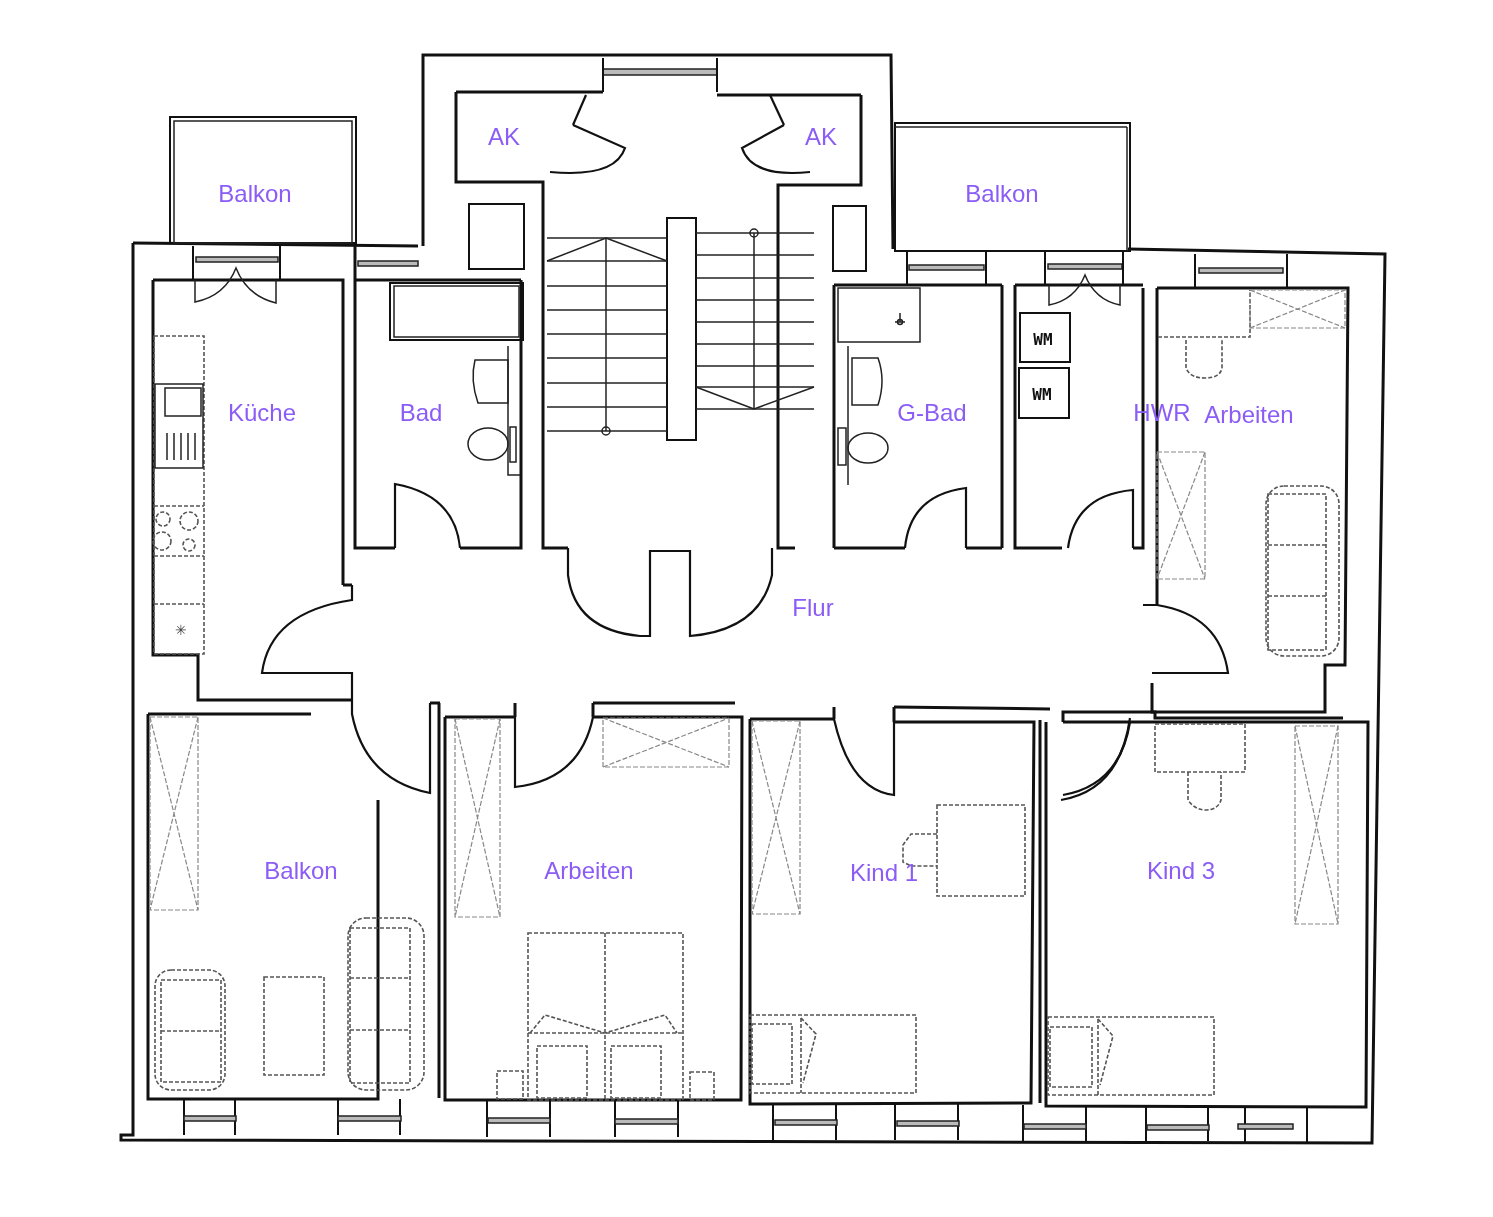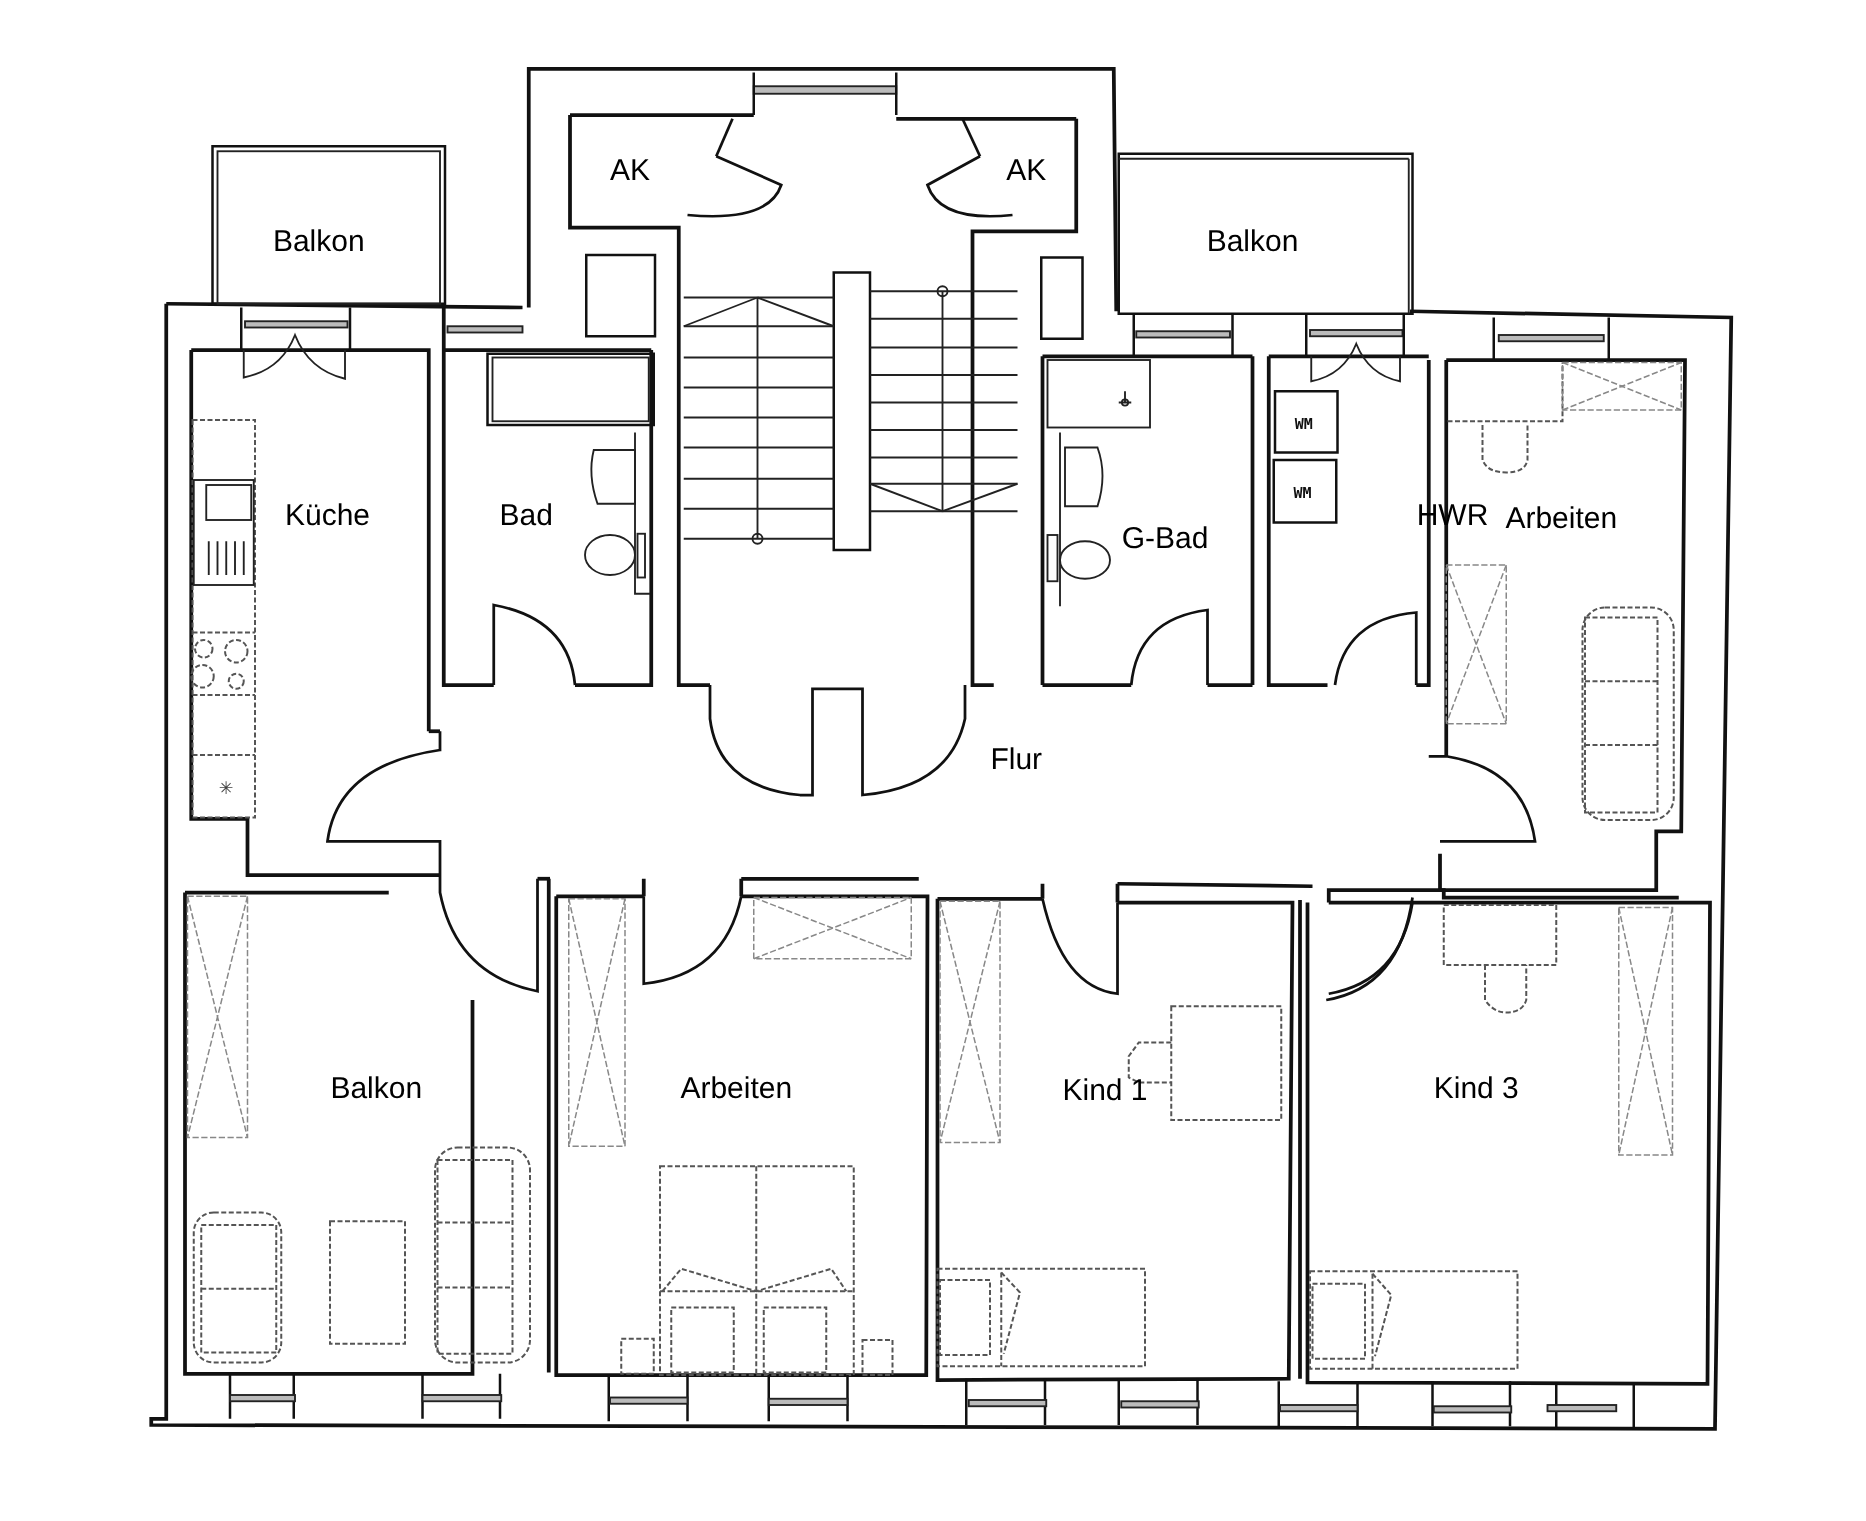--- a/index.html
+++ b/index.html
@@ -5,22 +5,22 @@
     html, body { margin: 0; padding: 0; background: #ffffff; }
     body { width: 1493px; height: 1217px; position: relative; overflow: hidden; font-family: "Liberation Sans", sans-serif; }
     #plan { position: absolute; left: 0; top: 0; width: 1493px; height: 1217px; }
     .w { stroke: #111; stroke-width: 3; fill: none; }
     .wt { stroke: #111; stroke-width: 2; fill: none; }
     .thin { stroke: #222; stroke-width: 1.5; fill: none; }
     .dash { stroke: #555; stroke-width: 1.6; fill: none; stroke-dasharray: 4 2; }
     .dashx { stroke: #888; stroke-width: 1.2; fill: none; stroke-dasharray: 5 2; }
     .win { fill: #bbb; stroke: #222; stroke-width: 1.5; }
     .arc { stroke: #111; stroke-width: 2.2; fill: none; }
-    .label { position: absolute; font-size: 24px; color: #000000; white-space: nowrap; transform: translate(-50%, -50%); line-height: 1; }
-    .wm { position: absolute; font-size: 12px; font-family: "DejaVu Sans Mono", monospace; font-weight: bold; color: #111; transform: translate(-50%, -50%); text-align: right; }
+    .label { position: absolute; font-size: 24px; color: #8b5cf6; white-space: nowrap; transform: translate(-50%, -50%); line-height: 1; }
+    .wm { position: absolute; font-size: 16px; font-family: "DejaVu Sans Mono", monospace; font-weight: bold; color: #111; transform: translate(-50%, -50%); text-align: right; }
   </style>
 </head>
 <body>
 
 <svg id="plan" viewBox="0 0 1493 1217" xmlns="http://www.w3.org/2000/svg">
 
   <g>
     <path class="w" d="M133,243 L133,1135 L121,1135 L121,1140 L1372,1143 L1385,254 L1128,249"></path>
     <path class="w" d="M133,243 L418,246"></path>
 
@@ -294,21 +294,21 @@
   </g>
 </svg>
 
 <div id="labels">
   <div class="label" style="left:255px;top:194px">Balkon</div>
   <div class="label" style="left:504px;top:137px">AK</div>
   <div class="label" style="left:821px;top:137px">AK</div>
   <div class="label" style="left:1002px;top:194px">Balkon</div>
   <div class="label" style="left:262px;top:413px">Küche</div>
   <div class="label" style="left:421px;top:413px">Bad</div>
-  <div class="label" style="left:932px;top:431px">G-Bad</div>
+  <div class="label" style="left:932px;top:413px">G-Bad</div>
   <div class="label" style="left:1162px;top:413px">HWR</div>
   <div class="label" style="left:1249px;top:415px">Arbeiten</div>
   <div class="label" style="left:813px;top:608px">Flur</div>
   <div class="label" style="left:301px;top:871px">Balkon</div>
   <div class="label" style="left:589px;top:871px">Arbeiten</div>
   <div class="label" style="left:884px;top:873px">Kind 1</div>
   <div class="label" style="left:1181px;top:871px">Kind 3</div>
   <div class="wm" style="left:1043px;top:339px">WM</div>
   <div class="wm" style="left:1042px;top:394px">WM</div>
 </div>

